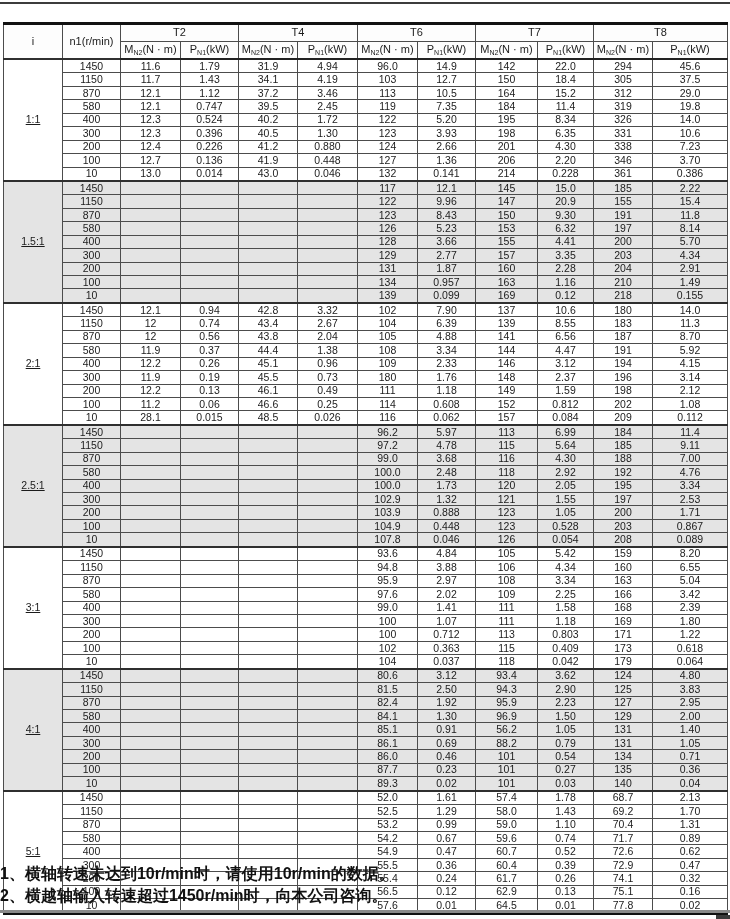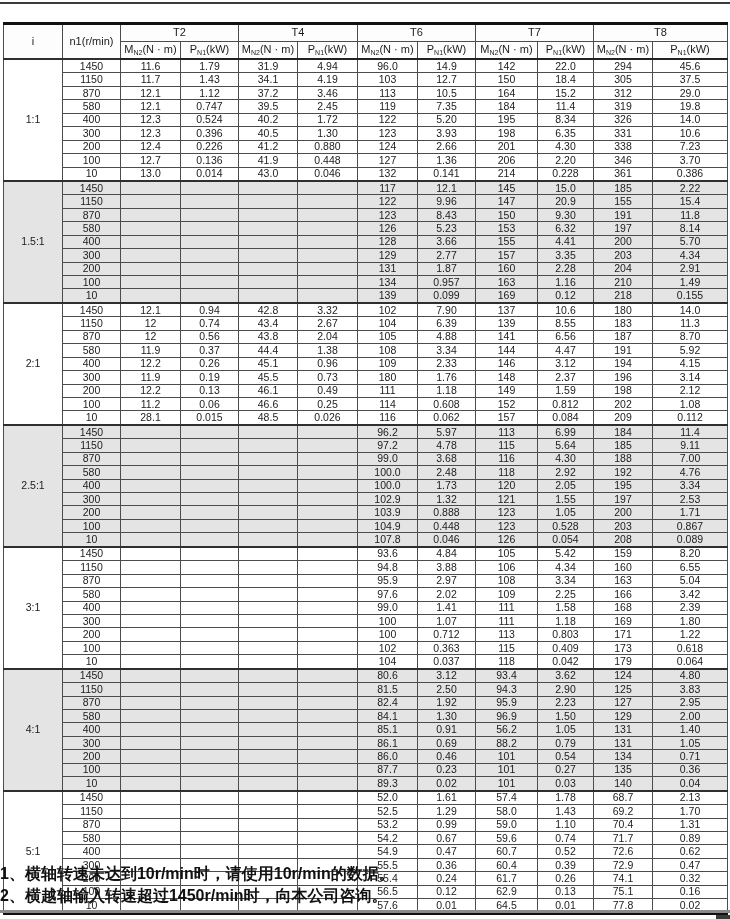--- a/index.html
+++ b/index.html
@@ -15,21 +15,21 @@
     border:1px solid #2a2a2a;border-top:3px solid #111;border-bottom:3px solid #111;
   }
   table.spec th, table.spec td{
     border:1px solid #4c4c4c;
     padding:0 1px;text-align:center;vertical-align:middle;
     font-size:10.5px;line-height:1.05;overflow:hidden;white-space:nowrap;
   }
   table.spec thead th{height:16px;font-weight:normal;font-size:11px;background:#fdfdfd;}
   table.spec thead tr:last-child th{border-bottom:2px solid #222;}
   table.spec tbody td{height:12.45px;}
-  td.ratio-cell{font-size:11px;}
+  td.ratio-cell{font-size:11px;text-decoration:underline;}
   tr.shaded td{background:#e4e4e4;}
   tr.section-start td{border-top:2px solid #2f2f2f;}
   sub{font-size:7px;vertical-align:-2px;line-height:0;}
   .notes{position:absolute;left:0;top:866px;width:730px;}
   .note-line{font-size:16px;font-weight:bold;color:#111;margin:0 0 7px 0;line-height:15px;}
   .bottom-bar{position:absolute;left:0;top:910px;width:730px;height:3px;background:#8a8a8a;}
   .corner-mark{position:absolute;left:716px;top:915px;width:14px;height:4px;background:#3a3a3a;}
 </style>
 <style>tr.shaded td{background:#e4e4e4;}</style></head>
 <body>

